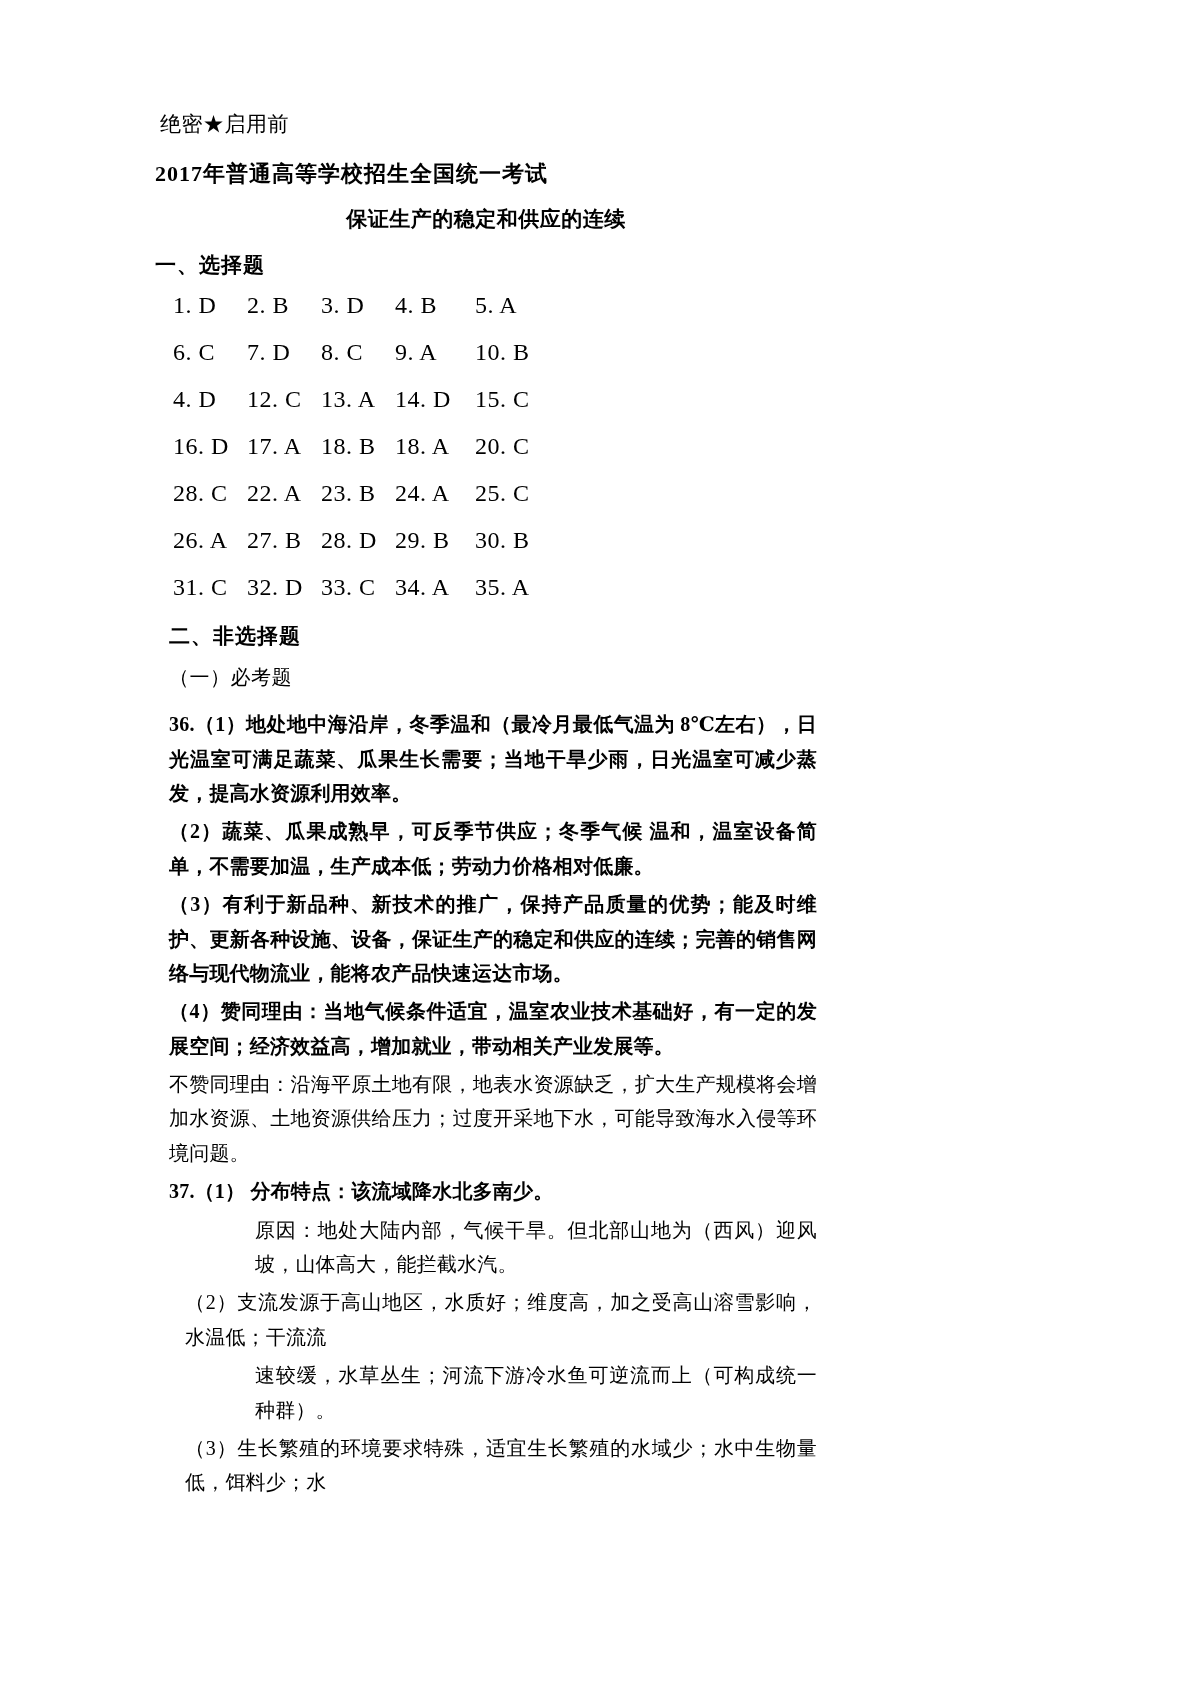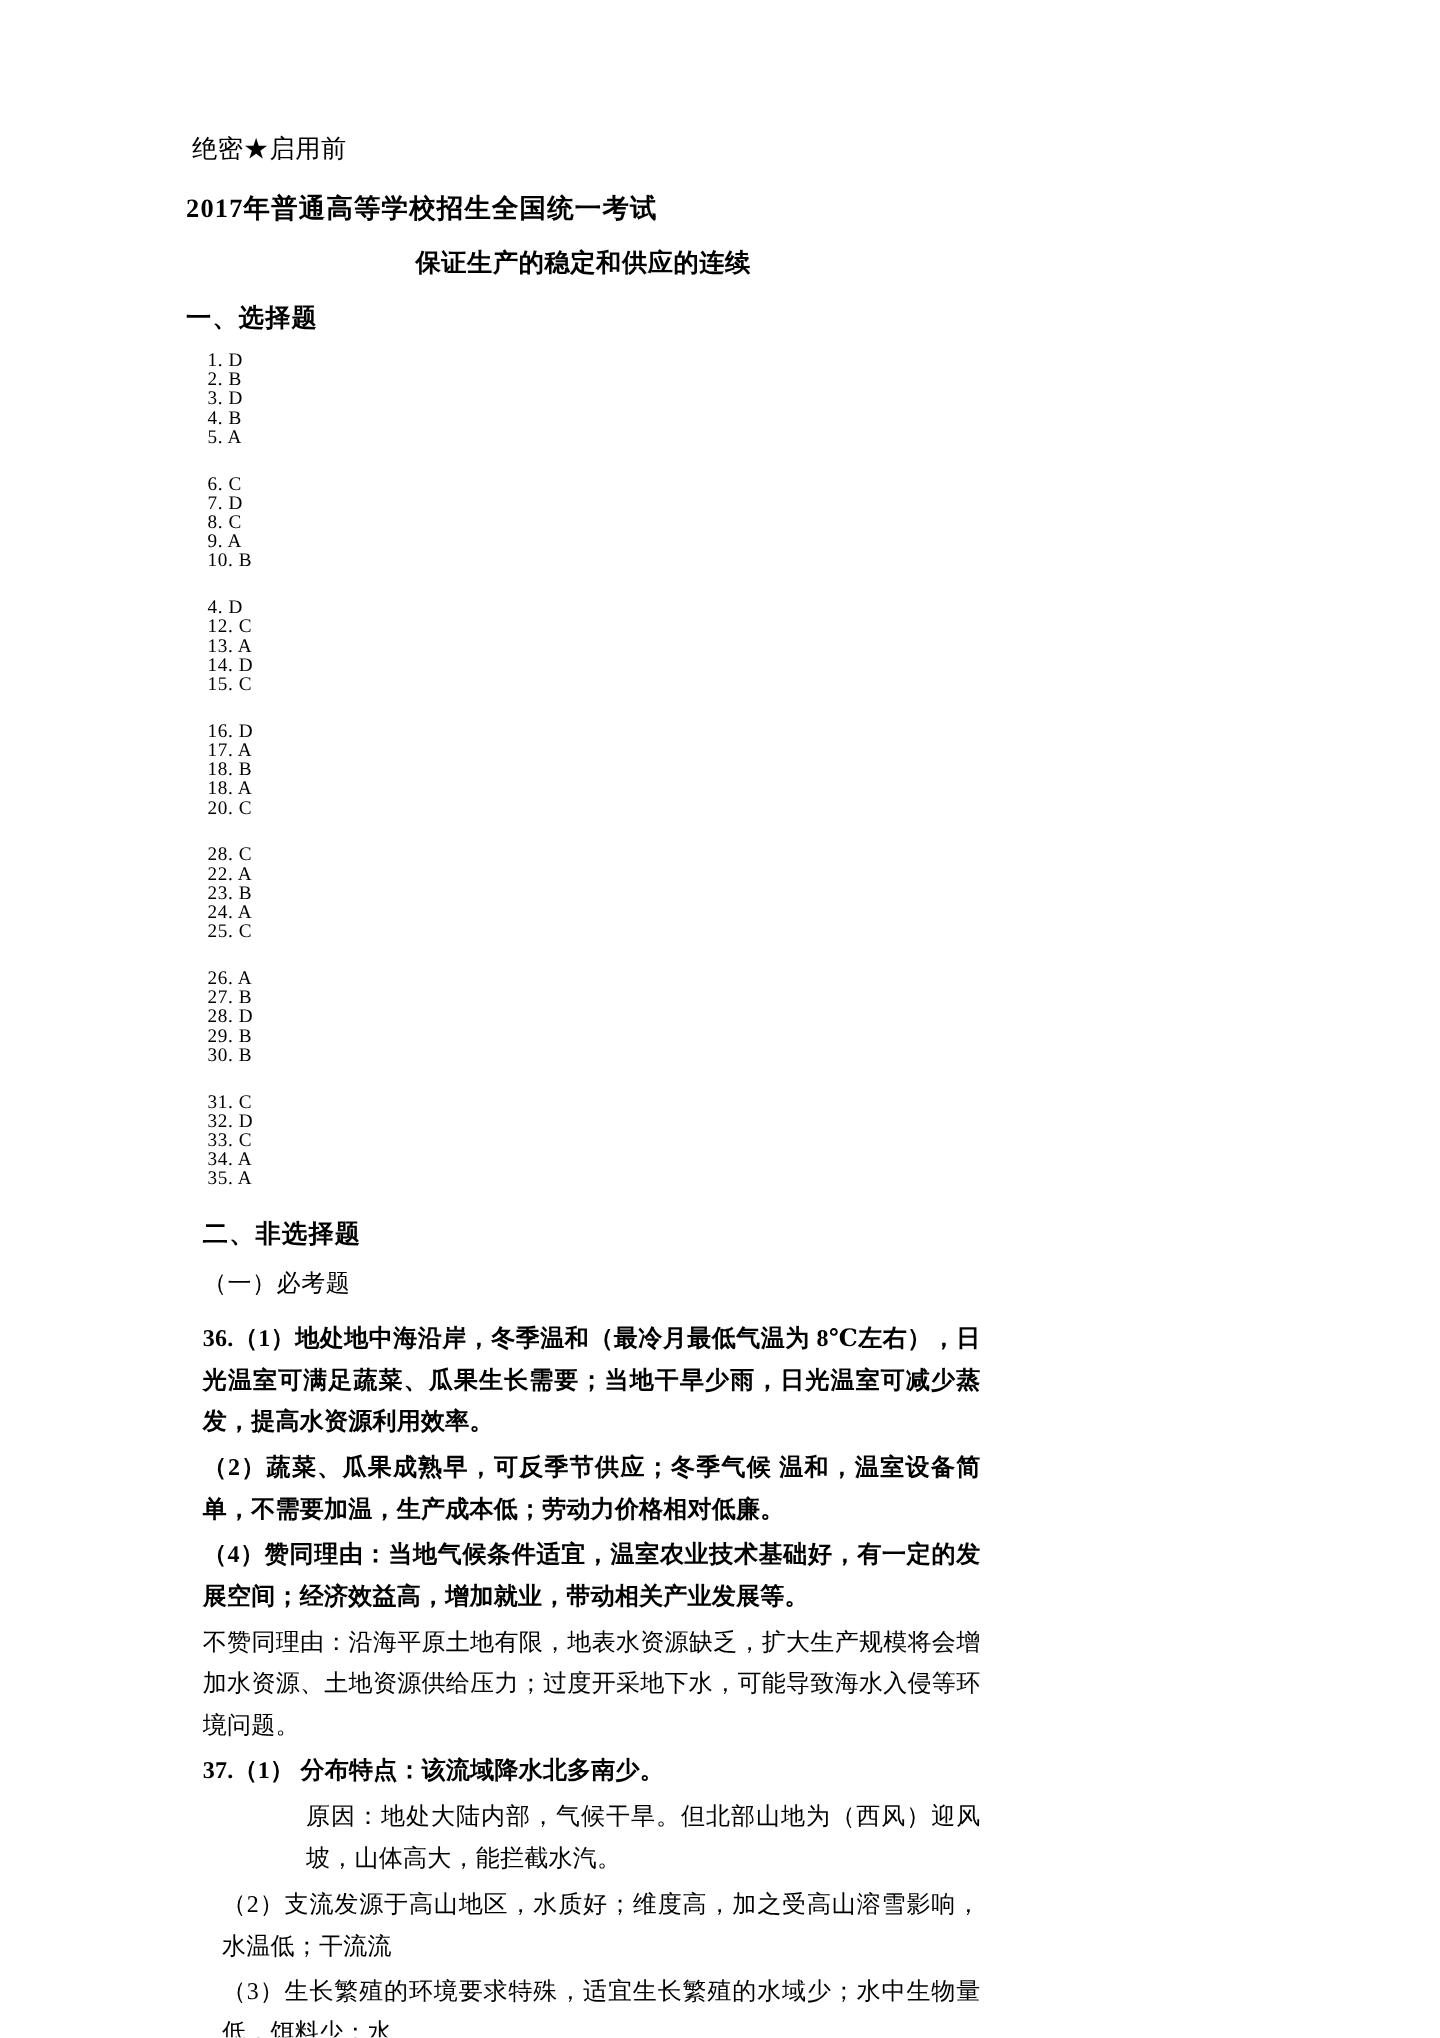--- a/index.html
+++ b/index.html
@@ -47,25 +47,24 @@
     letter-spacing: 1px;
   }
   .section-head.indent {
     margin-left: 14px;
   }
   .answer-grid {
     margin: 0 0 10px 0;
   }
   .answer-row {
     display: flex;
-    font-size: 16px;
+    font-size: 24px;
     line-height: 1.0;
     margin-bottom: 23px;
     padding-left: 18px;
-    flex-direction: column;
   }
   .answer-cell {
     width: 74px;
     flex: none;
     letter-spacing: 0.5px;
   }
   .answer-cell.w2 { width: 80px; }
   .sub-head {
     font-size: 20px;
     margin: 14px 0 16px 14px;
@@ -178,21 +177,23 @@
       <span class="answer-cell">35. A</span>
     </div>
   </div>
 
   <div class="section-head indent">二、非选择题</div>
 
   <div class="sub-head">（一）必考题</div>
 
   <p class="body ind1">36.（1）地处地中海沿岸，冬季温和（最冷月最低气温为 8℃左右），日光温室可满足蔬菜、瓜果生长需要；当地干旱少雨，日光温室可减少蒸发，提高水资源利用效率。</p>
   <p class="body ind2">（2）蔬菜、瓜果成熟早，可反季节供应；冬季气候 温和，温室设备简单，不需要加温，生产成本低；劳动力价格相对低廉。</p>
+  <p class="body ind2">（3）有利于新品种、新技术的推广，保持产品质量的优势；能及时维护、更新各种设施、设备，保证生产的稳定和供应的连续；完善的销售网络与现代物流业，能将农产品快速运达市场。</p>
   <p class="body ind2">（4）赞同理由：当地气候条件适宜，温室农业技术基础好，有一定的发展空间；经济效益高，增加就业，带动相关产业发展等。</p>
   <p class="hang">不赞同理由：沿海平原土地有限，地表水资源缺乏，扩大生产规模将会增加水资源、土地资源供给压力；过度开采地下水，可能导致海水入侵等环境问题。</p>
 
   <p class="body ind1">37.（1）  分布特点：该流域降水北多南少。</p>
   <p class="deep">原因：地处大陆内部，气候干旱。但北部山地为（西风）迎风坡，山体高大，能拦截水汽。</p>
   <p class="deep2">（2）支流发源于高山地区，水质好；维度高，加之受高山溶雪影响，水温低；干流流</p>
+  <p class="deep3">速较缓，水草丛生；河流下游冷水鱼可逆流而上（可构成统一种群）。</p>
   <p class="deep2">（3）生长繁殖的环境要求特殊，适宜生长繁殖的水域少；水中生物量低，饵料少；水</p>
 
 </div>
 
 </body></html>

